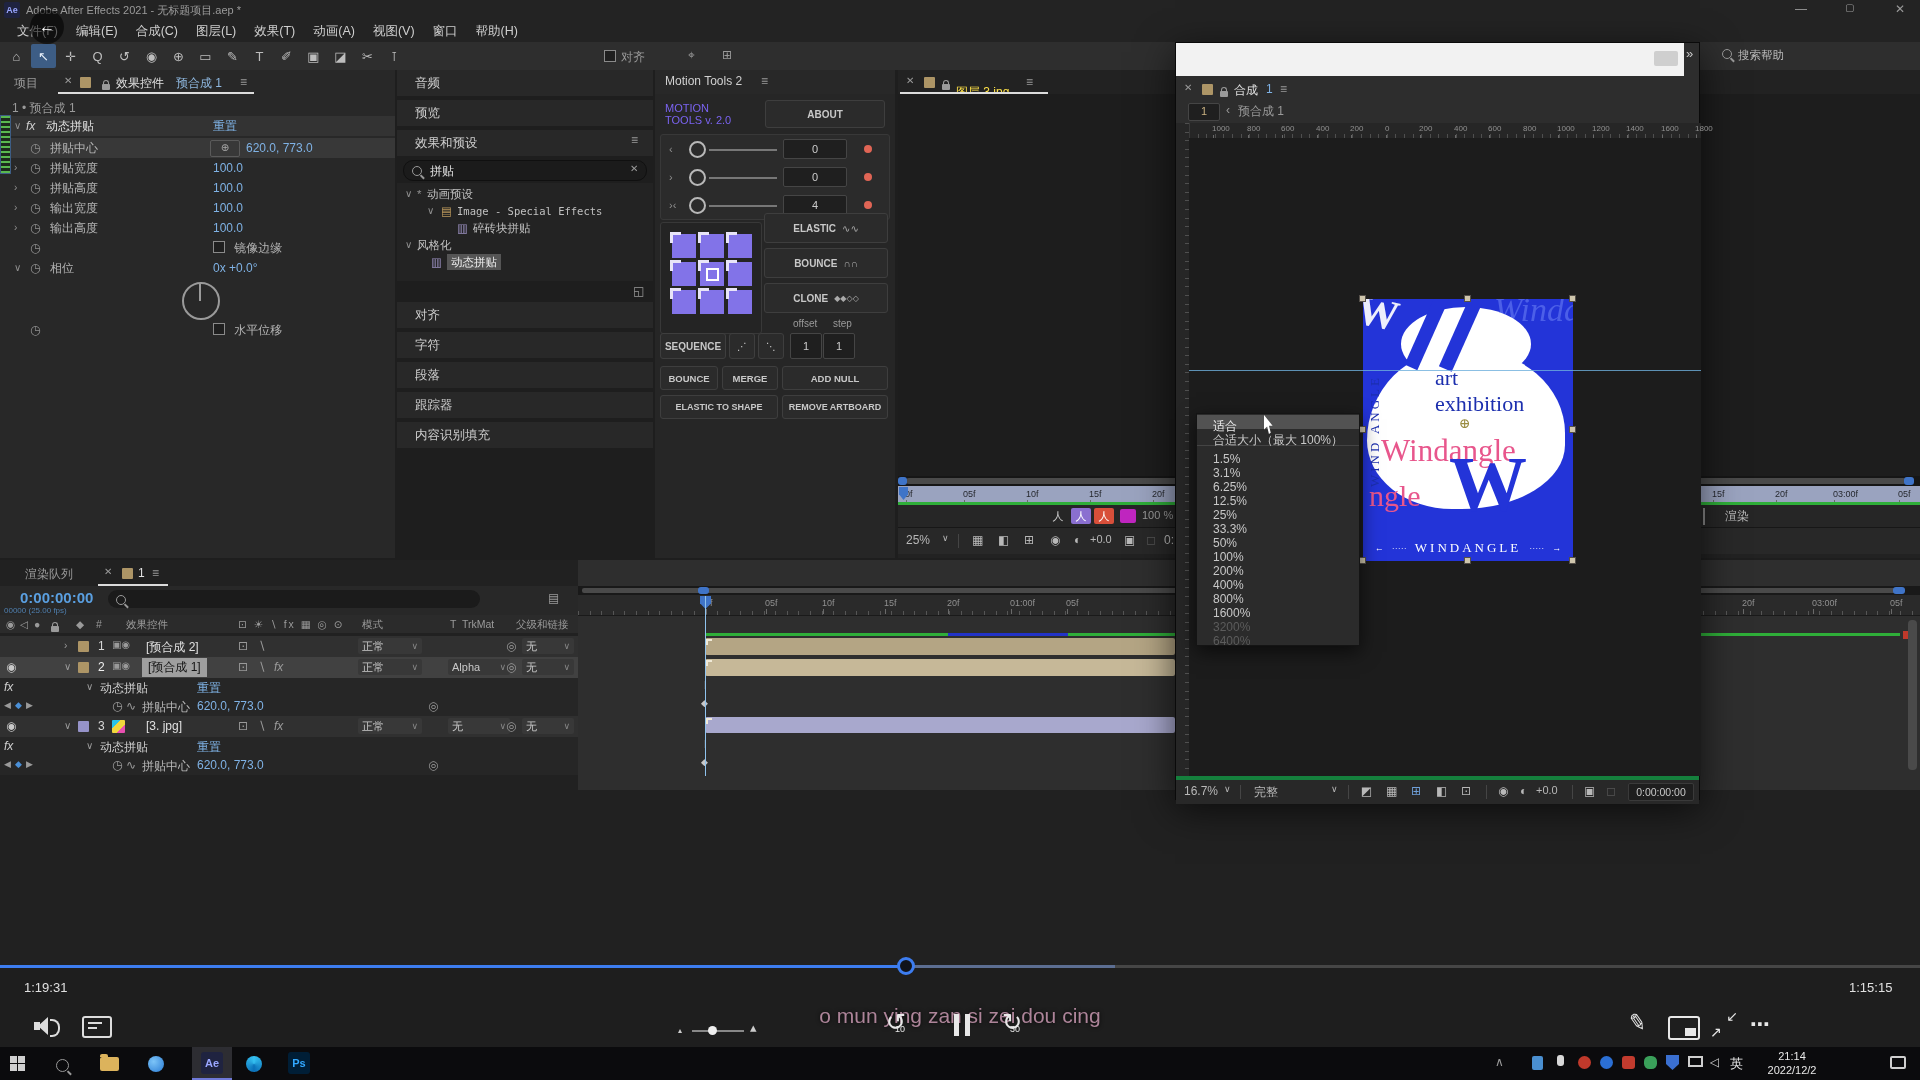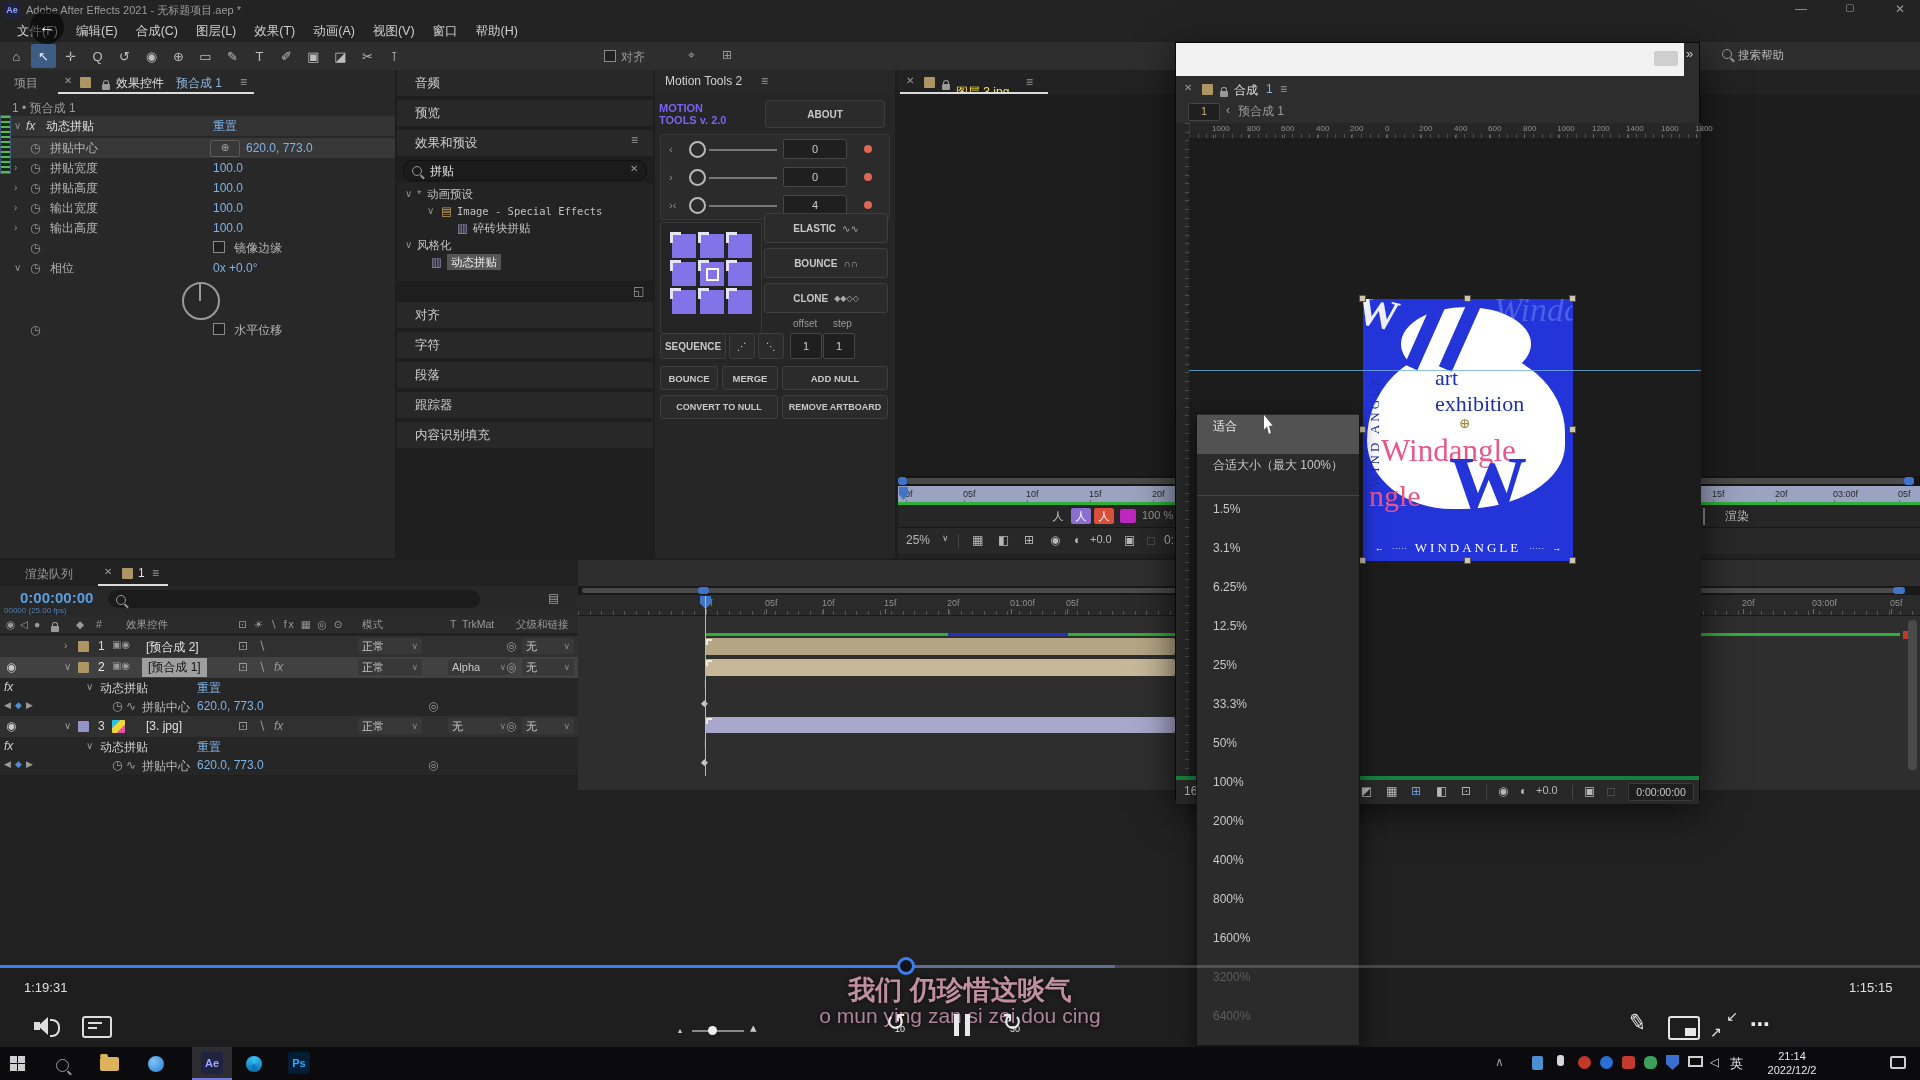--- a/index.html
+++ b/index.html
@@ -36,21 +36,21 @@
   .ddbox{position:absolute;height:16px;background:#383838;border-radius:2px;color:#c8c8c8;font-size:11px;line-height:16px;padding:0 4px;box-sizing:border-box}
   .ddbox .ar{float:right;color:#888;font-size:9px}
   .lrow{position:absolute;left:0;width:578px}
   .grow{position:absolute}
   .rlabel{position:absolute;top:3px;font-size:9px;color:#909090;white-space:nowrap}
   .rlabel::after{content:"";position:absolute;left:1px;top:11px;width:1px;height:5px;background:#6a6a6a}
   .ticks{background-image:repeating-linear-gradient(90deg,#555 0,#555 1px,transparent 1px,transparent 11.6px);
          background-repeat:repeat-x;background-position:0 bottom;background-size:auto 4px}
   .bar{position:absolute;border-radius:2px}
   .bar::before{content:"";position:absolute;left:1px;top:1px;width:4px;height:4px;border-left:2px solid #f0ead8;border-top:2px solid #f0ead8}
-  .zoom-item{height:39px;line-height:22px;padding-left:16px;color:#c8c8c8;font-size:12px;white-space:nowrap}
+  .zoom-item{height:14px;line-height:22px;padding-left:16px;color:#c8c8c8;font-size:12px;white-space:nowrap}
   .zoom-item.selected{background:#525252;color:#ececec}
   .zoom-item.disabled{color:#5c5c5c}
   .zoom-item:nth-child(3){border-top:1px solid #444;margin-top:2px;padding-top:2px}
   .handle{position:absolute;width:7px;height:7px;background:#cfc6ad;border:1px solid #55504a;box-sizing:border-box}
   .tool{width:25px;height:24px;display:flex;align-items:center;justify-content:center;color:#bdbdbd;font-size:13px}
   .tool.selected{background:#3d5d85;border-radius:2px;color:#e8f0fa}
   .menu-item{padding:0 9px;line-height:22px;color:#cfcfcf;font-size:12.5px}
   .chip{position:absolute;width:20px;height:16px;border-radius:2px;text-align:center;font-size:11px;line-height:16px;color:#c8c8c8}
   .stat{position:absolute;color:#b8b8b8;font-size:12px}
   .sep{position:absolute;width:1px;height:14px;background:#454545}
@@ -237,21 +237,21 @@
     <div class="hdrbar" style="top:292px">段落</div>
     <div class="hdrbar" style="top:322px">跟踪器</div>
     <div class="hdrbar" style="top:352px">内容识别填充</div>
   </div>
 
   <div class="r" style="left:655px;top:70px;width:240px;height:488px;background:#262626">
     <div class="r" style="left:0;top:0;width:240px;height:24px;background:#282828">
       <span class="r" style="left:10px;top:4px;color:#d0d0d0">Motion Tools 2</span>
       <span class="r dim" style="left:106px;top:4px">≡</span>
     </div>
-    <div class="r" style="left:4px;top:32px;color:#7a63f0;font-weight:bold;font-size:11px;line-height:12px">
+    <div class="r" style="left:10px;top:32px;color:#7a63f0;font-weight:normal;font-size:11px;line-height:12px">
       <div>MOTION</div>
         <div>TOOLS v. 2.0</div>
     </div>
     <div class="btn" style="left:110px;top:30px;width:120px;height:28px">ABOUT</div>
 
     <div class="r" style="left:5px;top:64px;width:228px;height:84px;background:#2b2b2b;border:1px solid #383838;border-radius:3px">
       <div style="position:relative;height:26px;margin-top:2px">
           <span class="mt-icon" style="position:absolute;left:8px;top:6px">‹</span>
           <span class="ring" style="left:28px;top:4px"></span>
           <span class="track" style="left:48px;top:12px;width:68px"></span>
@@ -304,21 +304,21 @@
 
     <div class="btn" style="left:5px;top:263px;width:66px;height:26px">SEQUENCE</div>
     <div class="btn" style="left:74px;top:263px;width:26px;height:26px;font-weight:normal">⋰</div>
     <div class="btn" style="left:103px;top:263px;width:26px;height:26px;font-weight:normal">⋱</div>
     <span class="valbox" style="left:135px;top:263px;width:30px;height:24px;line-height:24px">1</span>
     <span class="valbox" style="left:168px;top:263px;width:30px;height:24px;line-height:24px">1</span>
 
     <div class="btn" style="left:5px;top:296px;width:58px;height:24px;font-size:9.5px">BOUNCE</div>
     <div class="btn" style="left:67px;top:296px;width:56px;height:24px;font-size:9.5px">MERGE</div>
     <div class="btn" style="left:127px;top:296px;width:106px;height:24px;font-size:9.5px">ADD NULL</div>
-    <div class="btn" style="left:5px;top:325px;width:118px;height:24px;font-size:9px">CONVERT TO NULL</div>
+    <div class="btn" style="left:5px;top:325px;width:118px;height:24px;font-size:9px">ELASTIC TO SHAPE</div>
     <div class="btn" style="left:127px;top:325px;width:106px;height:24px;font-size:9px">REMOVE ARTBOARD</div>
   </div>
 
   <div class="r" style="left:898px;top:70px;width:1022px;height:488px;background:#222">
     <span class="r dim" style="left:8px;top:5px;font-size:10px">✕</span>
     <span class="iswatch r" style="position:absolute;left:22px;top:7px"></span>
     <span class="lock r" style="left:40px;top:9px"></span>
     <span class="r" style="left:58px;top:14px;color:#fde047">图层 3.jpg</span>
     <span class="r dim" style="left:128px;top:5px">≡</span>
     <div class="tabline" style="left:2px;top:22px;width:148px"></div>
@@ -656,21 +656,20 @@
 
   <div class="r" style="left:30px;top:10px;width:34px;height:34px;border-radius:50%;background:rgba(0,0,0,.55);z-index:10;color:#fff;text-align:center;line-height:34px;font-size:16px">←</div>
 
 
   <div class="r" style="left:0;top:965px;width:1920px;height:3px;background:rgba(255,255,255,.18);z-index:8">
     <span class="r" style="left:0;top:0;width:1115px;height:3px;background:rgba(120,160,240,.45)"></span>
     <span class="r" style="left:0;top:0;width:905px;height:3px;background:#3d7df0"></span>
   </div>
   <span class="r" style="left:897px;top:957px;width:12px;height:12px;border:3px solid #3d7df0;border-radius:50%;background:#10131a;z-index:8"></span>
 
-  <div class="r" style="left:0;top:972px;width:1920px;text-align:center;z-index:8;font-size:27px;font-weight:bold;color:#c08fa0;text-shadow:0 0 4px rgba(0,0,0,.8)">我们 仍珍惜这啖气</div>
   <div class="r" style="left:0;top:1004px;width:1920px;text-align:center;z-index:8;font-size:21px;color:#ad8499;text-shadow:0 0 4px rgba(0,0,0,.8)">o mun ying zan si zei dou cing</div>
 
   <span class="r" style="left:24px;top:980px;z-index:9;color:#e0e0e0;font-size:13px">1:19:31</span>
   <span class="r" style="left:1849px;top:980px;z-index:9;color:#e0e0e0;font-size:13px">1:15:15</span>
 
   <div class="r" style="left:34px;top:1016px;width:24px;height:20px;z-index:9">
     <span class="r" style="left:0;top:6px;width:6px;height:8px;background:#ddd"></span>
     <span class="r" style="left:4px;top:1px;width:0;height:0;border-right:10px solid #ddd;border-top:9px solid transparent;border-bottom:9px solid transparent"></span>
     <span class="r" style="left:16px;top:3px;width:8px;height:14px;border:2px solid #ddd;border-left:none;border-radius:0 8px 8px 0"></span>
   </div>

